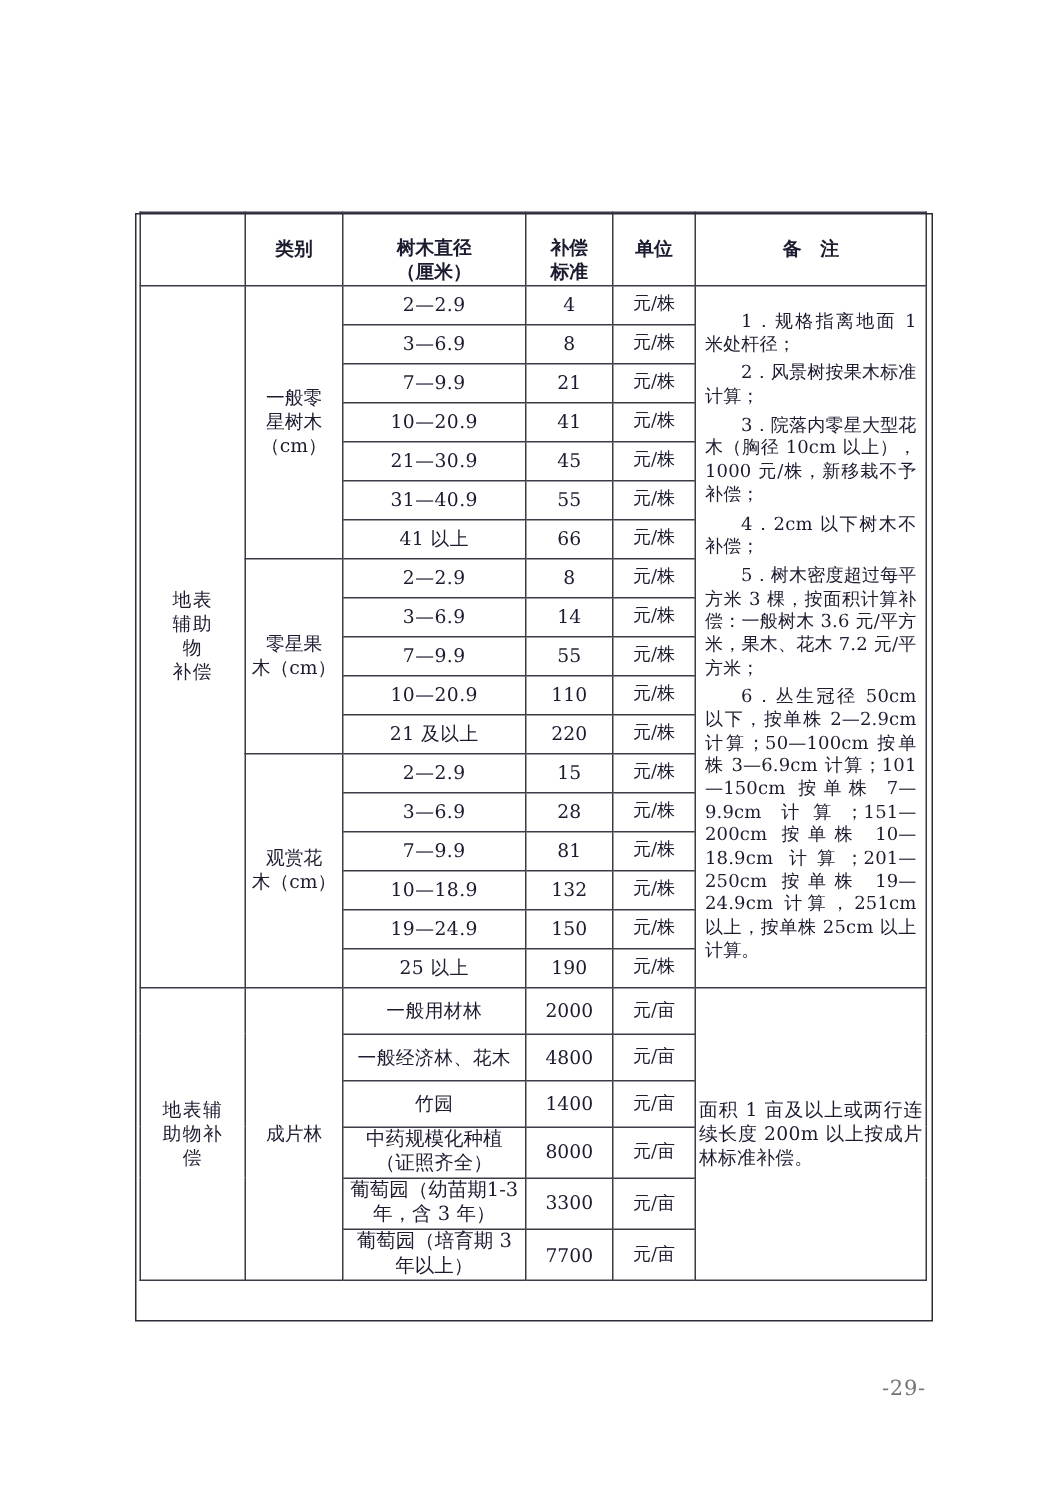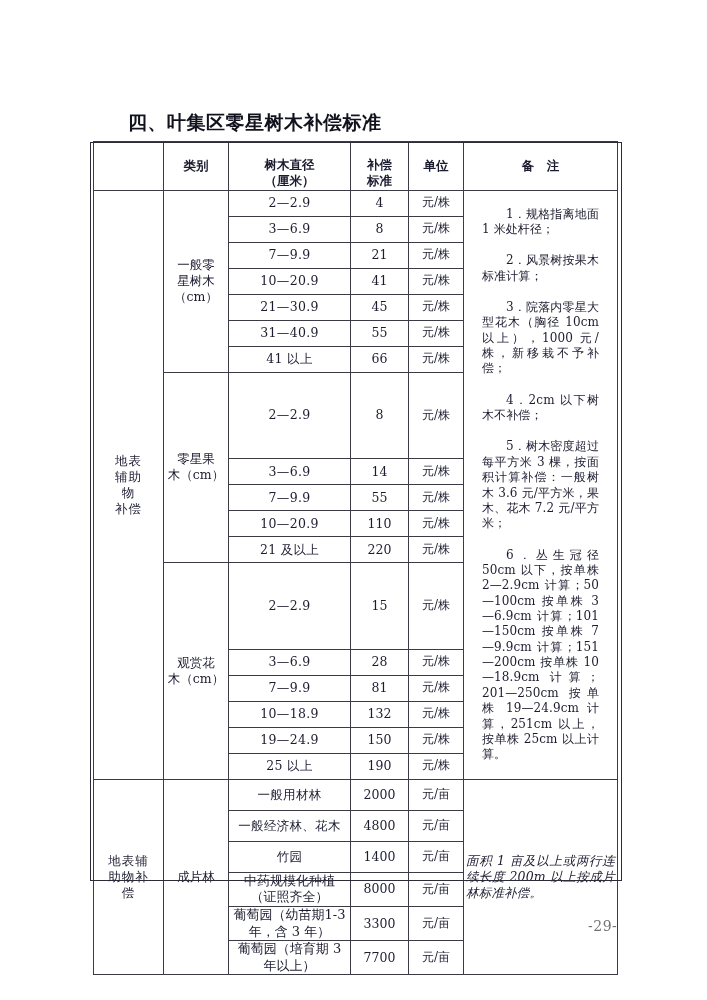--- a/index.html
+++ b/index.html
@@ -93,37 +93,36 @@
   .remark-cell {
     text-align: justify;
     text-align-last: left;
     vertical-align: top;
     padding: 4px 7px 4px 7px;
     font-size: 12px;
     line-height: 1.52;
     letter-spacing: 0.1px;
   }
   .remark-cell p {
-    margin: 16px;
+    margin: 4px;
     text-indent: 2em;
     text-align: justify;
   }
   .remark-mid {
     vertical-align: middle;
     text-align: justify;
     text-align-last: left;
     padding: 4px 8px;
     font-size: 12.5px;
     line-height: 1.75;
     letter-spacing: 0.2px;
   }
   .remark-mid p {
     margin: 0;
     text-align: justify;
-    font-style: italic;
   }
   .two-line {
     font-size: 13px;
     line-height: 1.35;
   }
   .page-num {
     position: absolute;
     left: 588px;
     top: 918px;
     font-size: 14px;
@@ -134,21 +133,20 @@
   .hdr-2line {
     line-height: 1.3;
     margin-top: 15px;
   }
 </style>
 </head>
 <body>
 
 <div class="page">
 
-  <div class="doc-title">四、叶集区零星树木补偿标准</div>
 
   <table class="comp-table">
     <colgroup>
       <col style="width:70px">
       <col style="width:65px">
       <col style="width:122px">
       <col style="width:58px">
       <col style="width:55px">
       <col style="width:154px">
     </colgroup>

